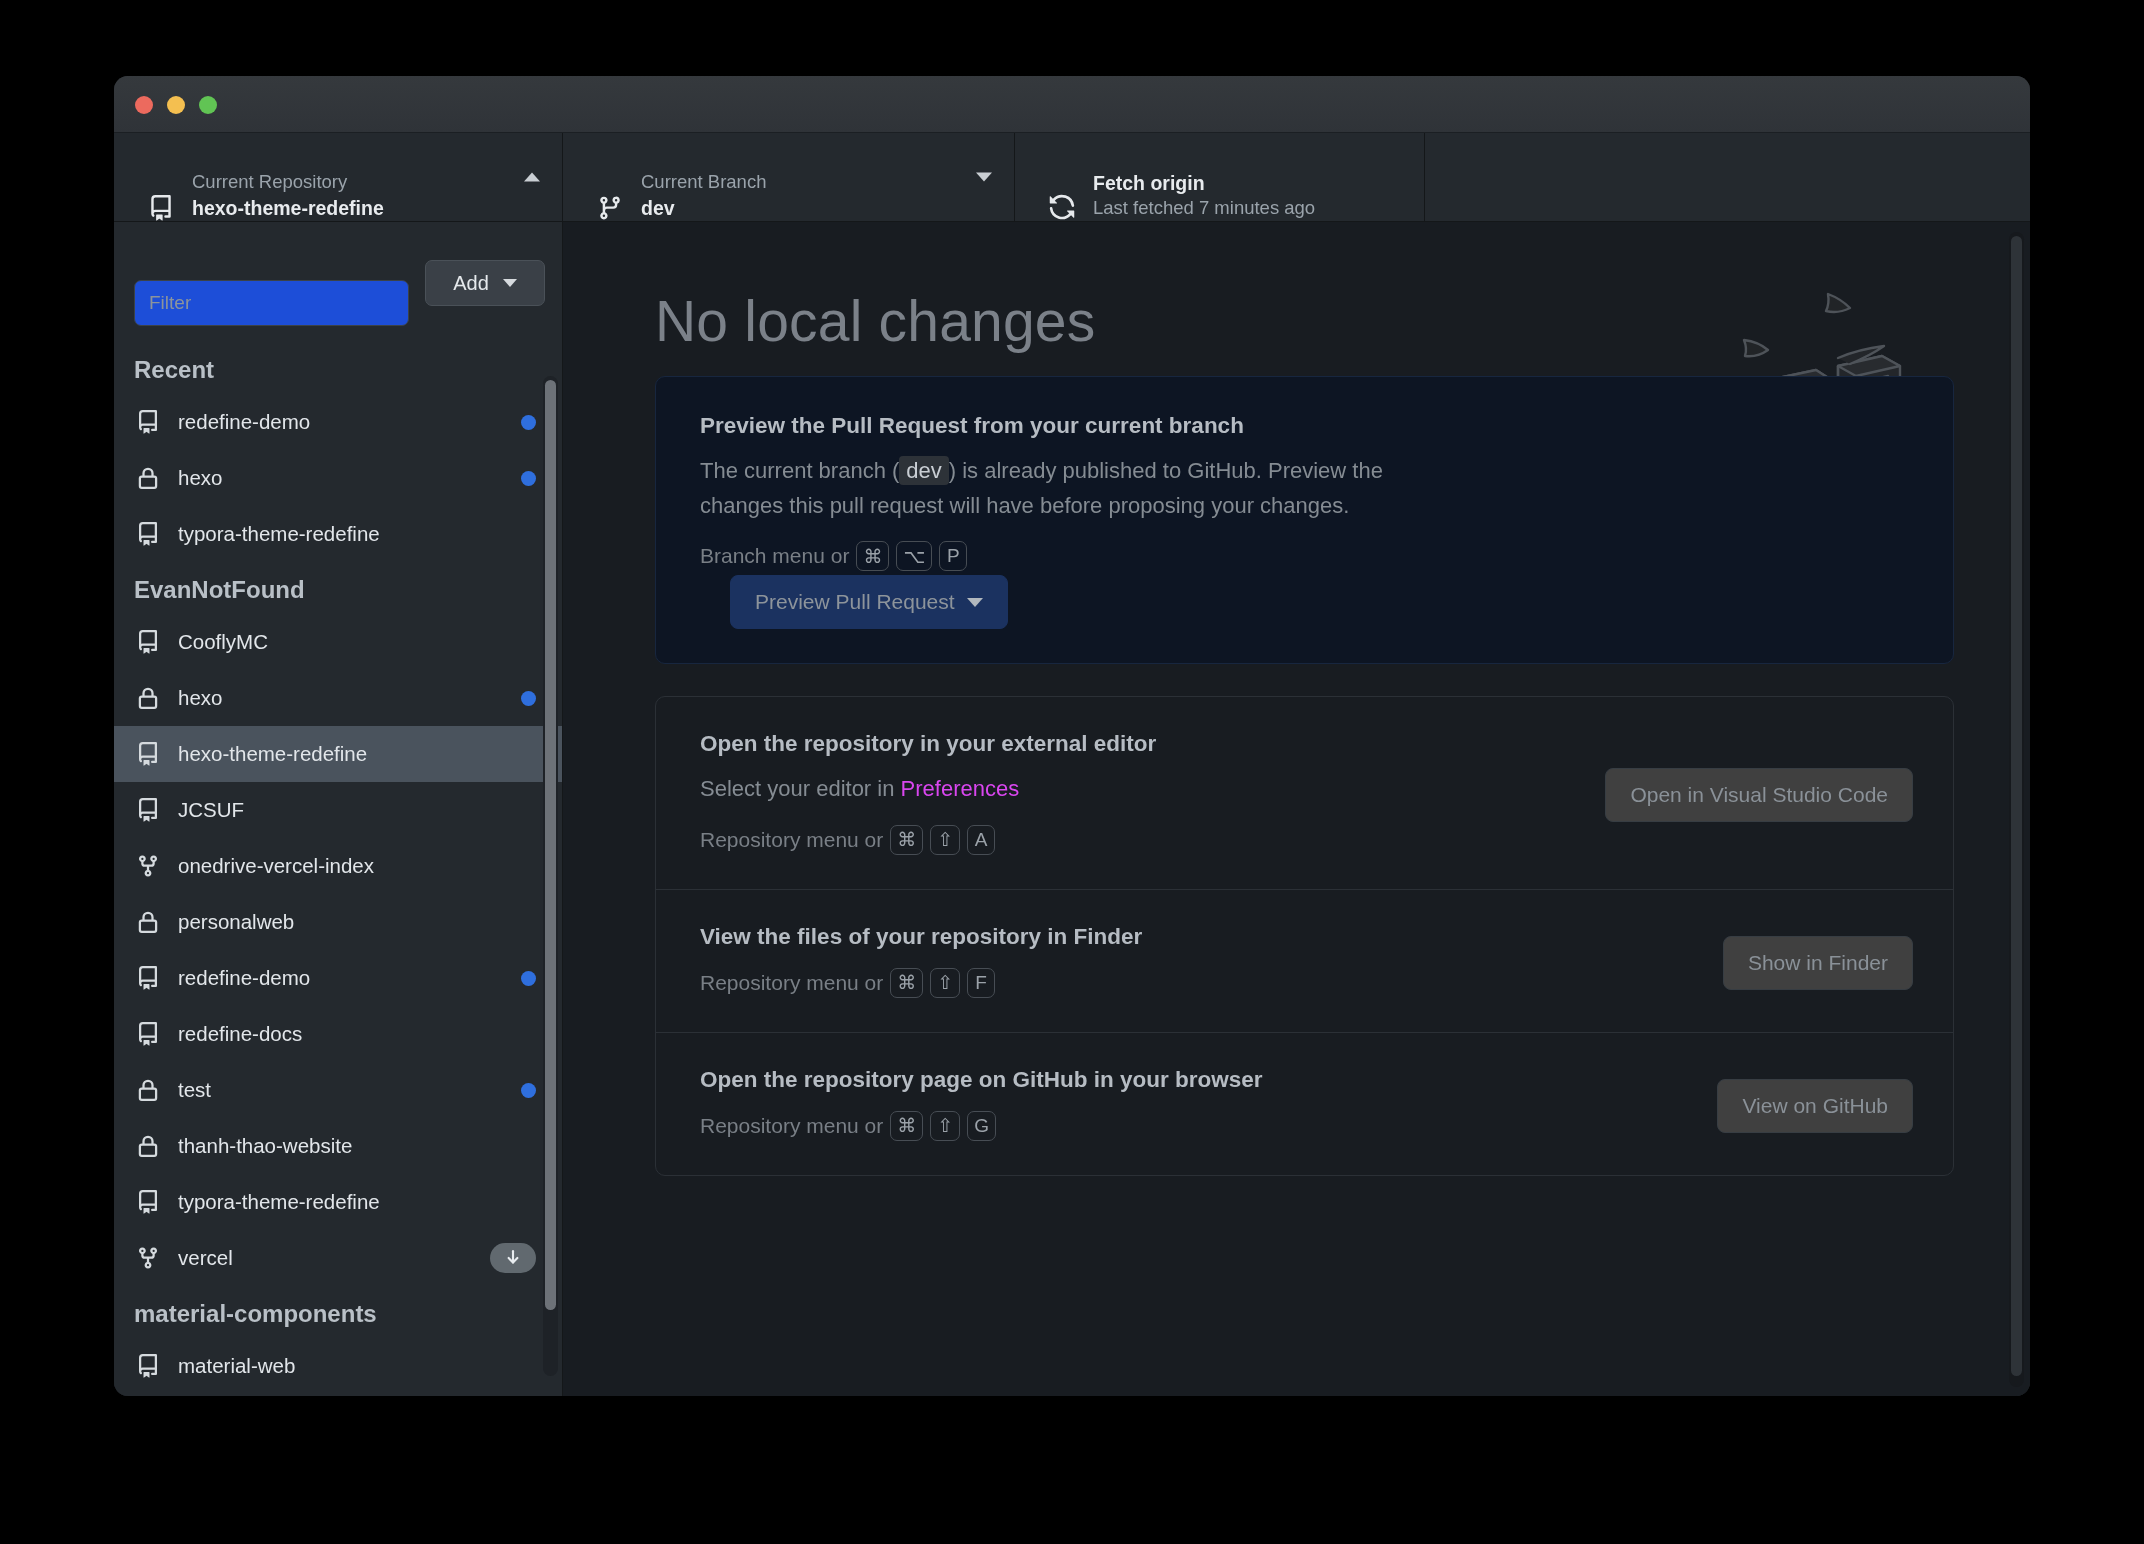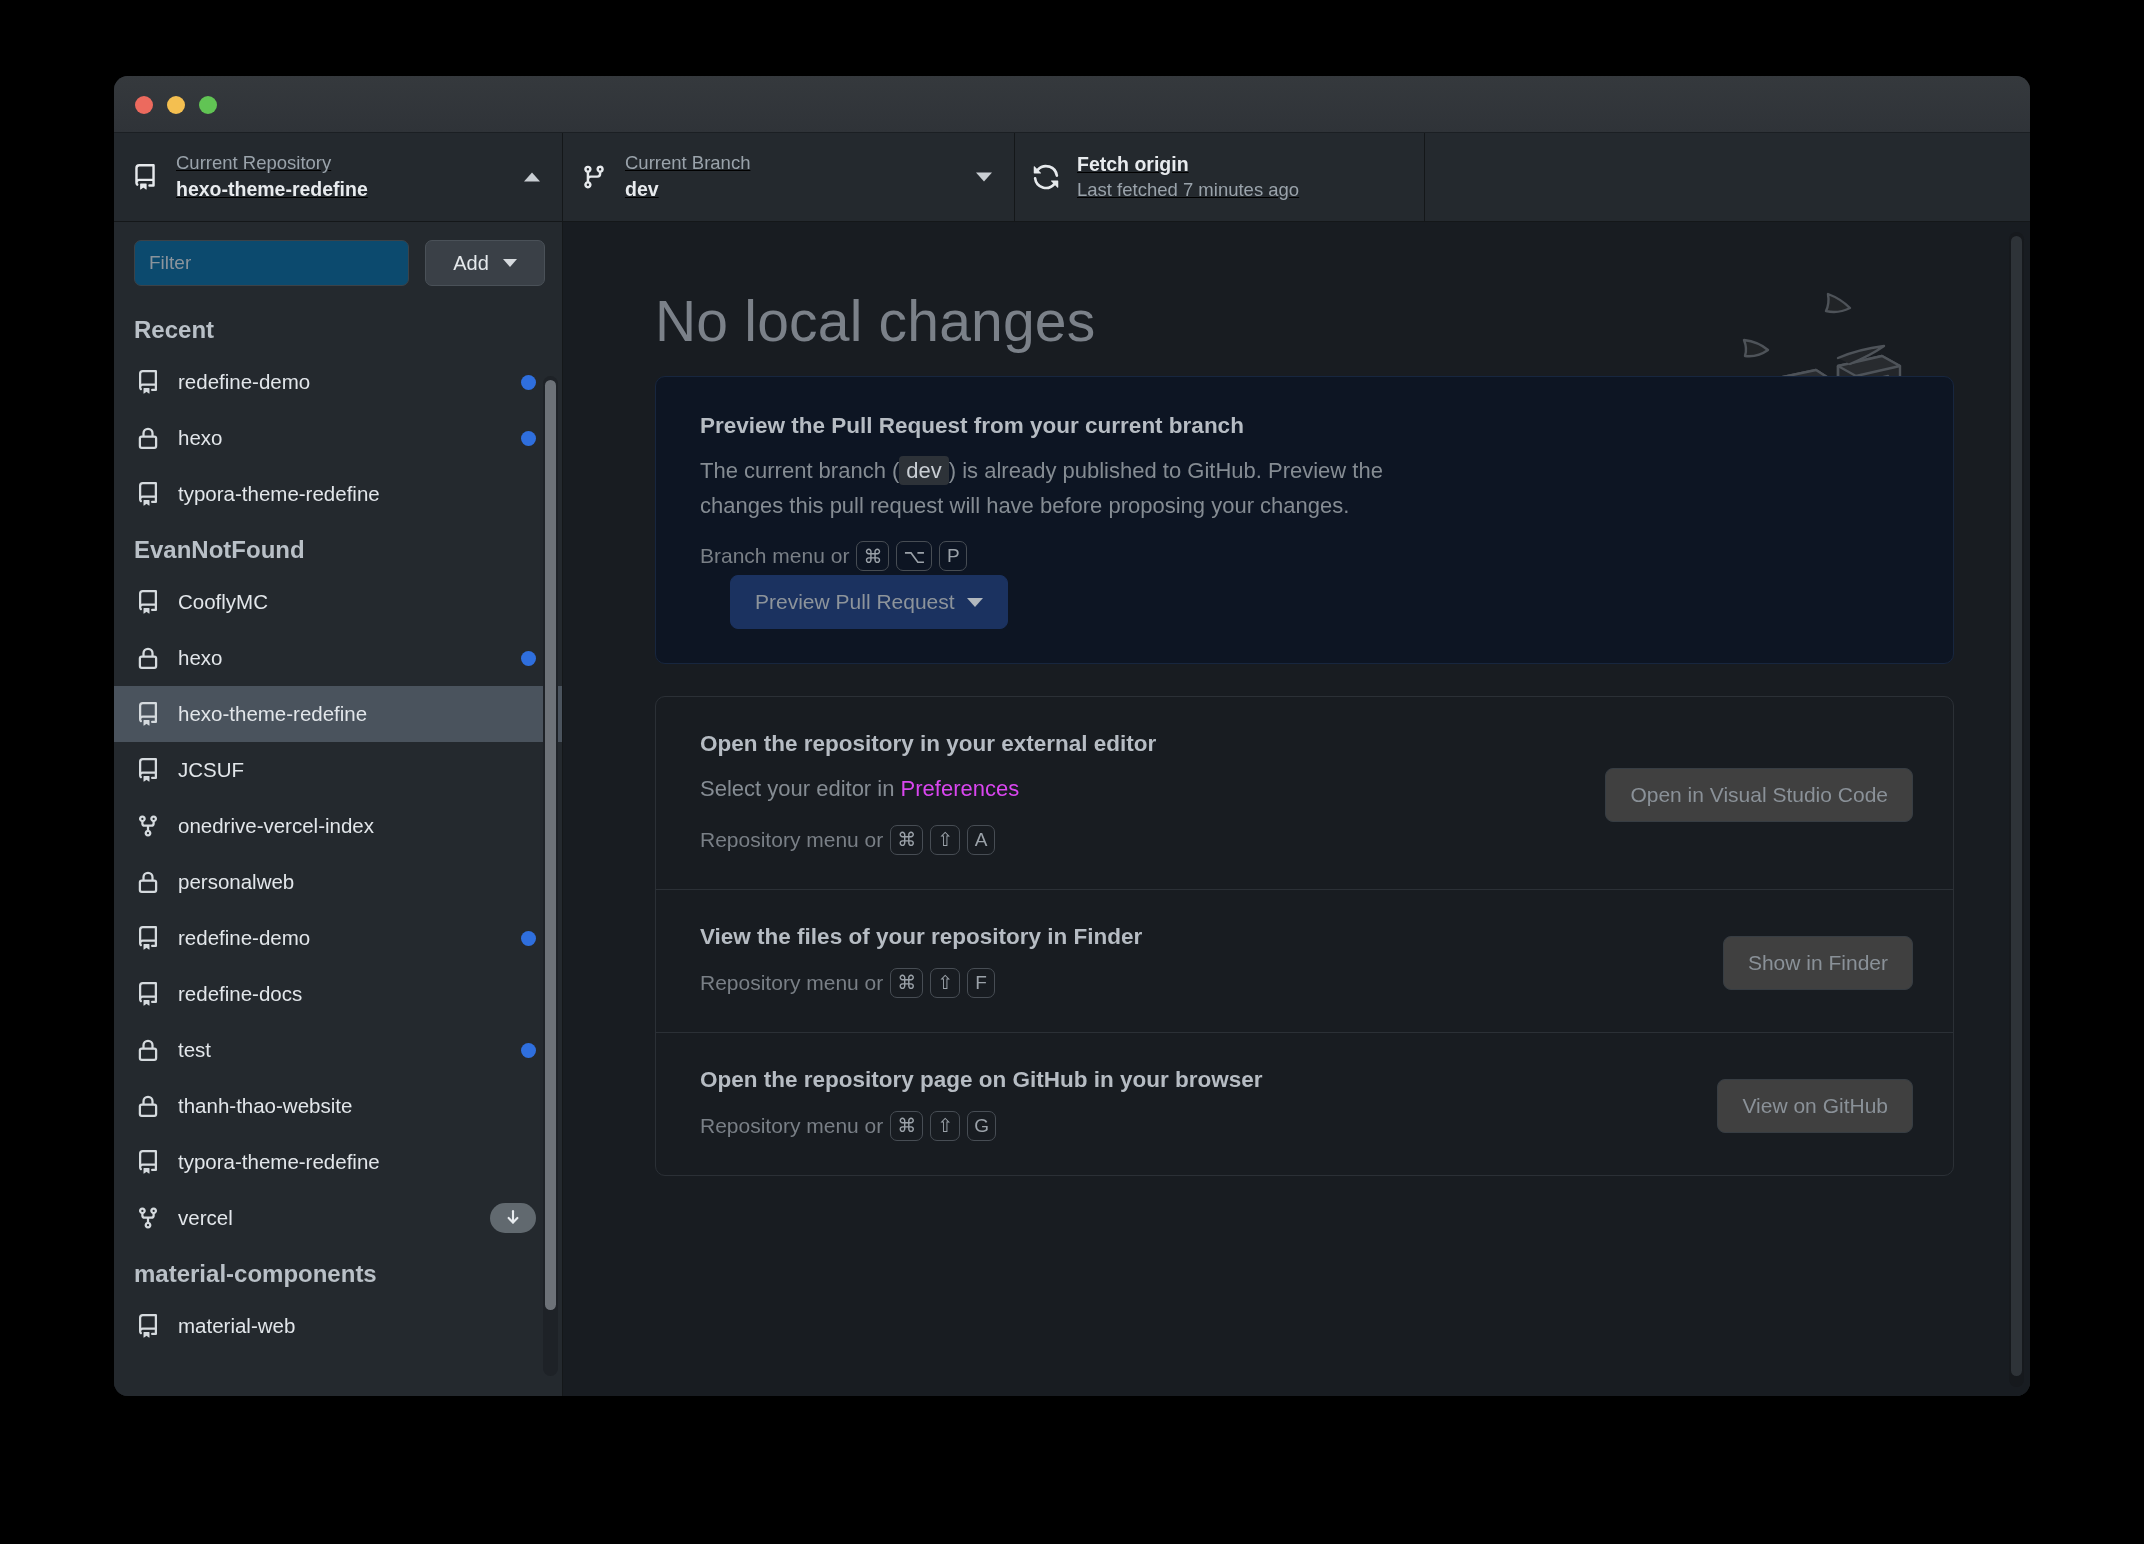--- a/index.html
+++ b/index.html
@@ -44,26 +44,25 @@
 
   
   #toolbar {
     display: flex;
     height: 88px;
     background: #24292e;
     border-bottom: 1px solid #141719;
   }
   .tb-cell {
     display: flex;
-    align-items: center;
+    align-items: flex-end;
     box-sizing: border-box;
-    padding: 0 16px;
+    padding: 0 32px;
     border-right: 1px solid #141719;
     position: relative;
-    text-decoration: underline;
   }
   .tb-repo    { width: 449px; }
   .tb-branch  { width: 452px; }
   .tb-fetch   { width: 410px; }
   .tb-rest    { flex: 1; border-right: none; }
 
   .tb-icon {
     width: 30px;
     margin-right: 16px;
     flex: none;
@@ -118,28 +117,29 @@
   #filter-row {
     display: flex;
     align-items: center;
     padding: 18px 20px 16px 20px;
     gap: 16px;
   }
   #filter-input {
     flex: 1;
     box-sizing: border-box;
     height: 46px;
-    background: #0c4a6e;
+    background: #1d4ed8;
     border: 1px solid #3b4248;
     border-radius: 7px;
     color: #c5cbd1;
     font-size: 19px;
     font-family: "Liberation Sans", sans-serif;
     padding: 0 14px;
     outline: none;
+    margin-top: 40px;
   }
   #filter-input::placeholder { color: #8b949c; }
   #add-button {
     box-sizing: border-box;
     height: 46px;
     min-width: 120px;
     background: #3a4047;
     border: 1px solid #4a5158;
     border-radius: 7px;
     color: #e5e9ec;

